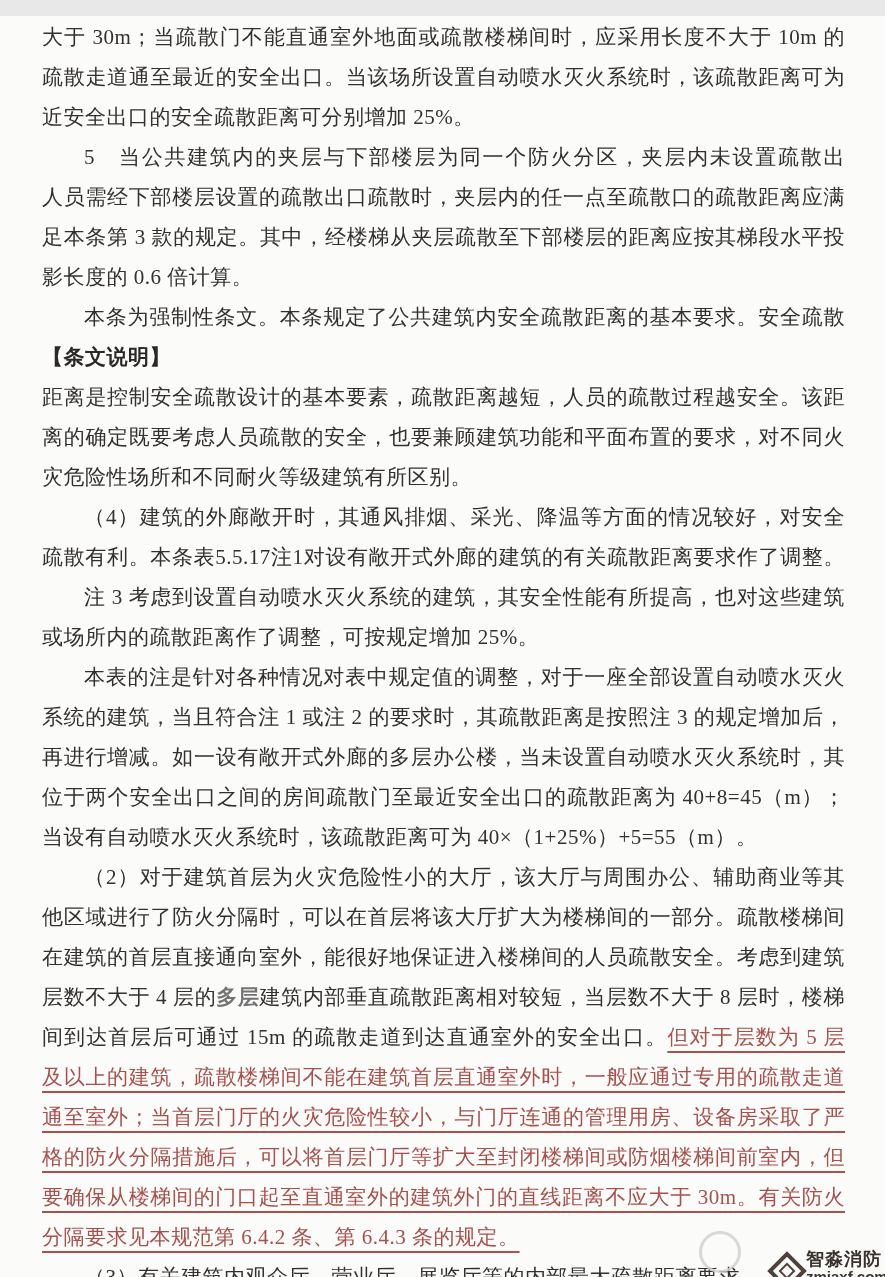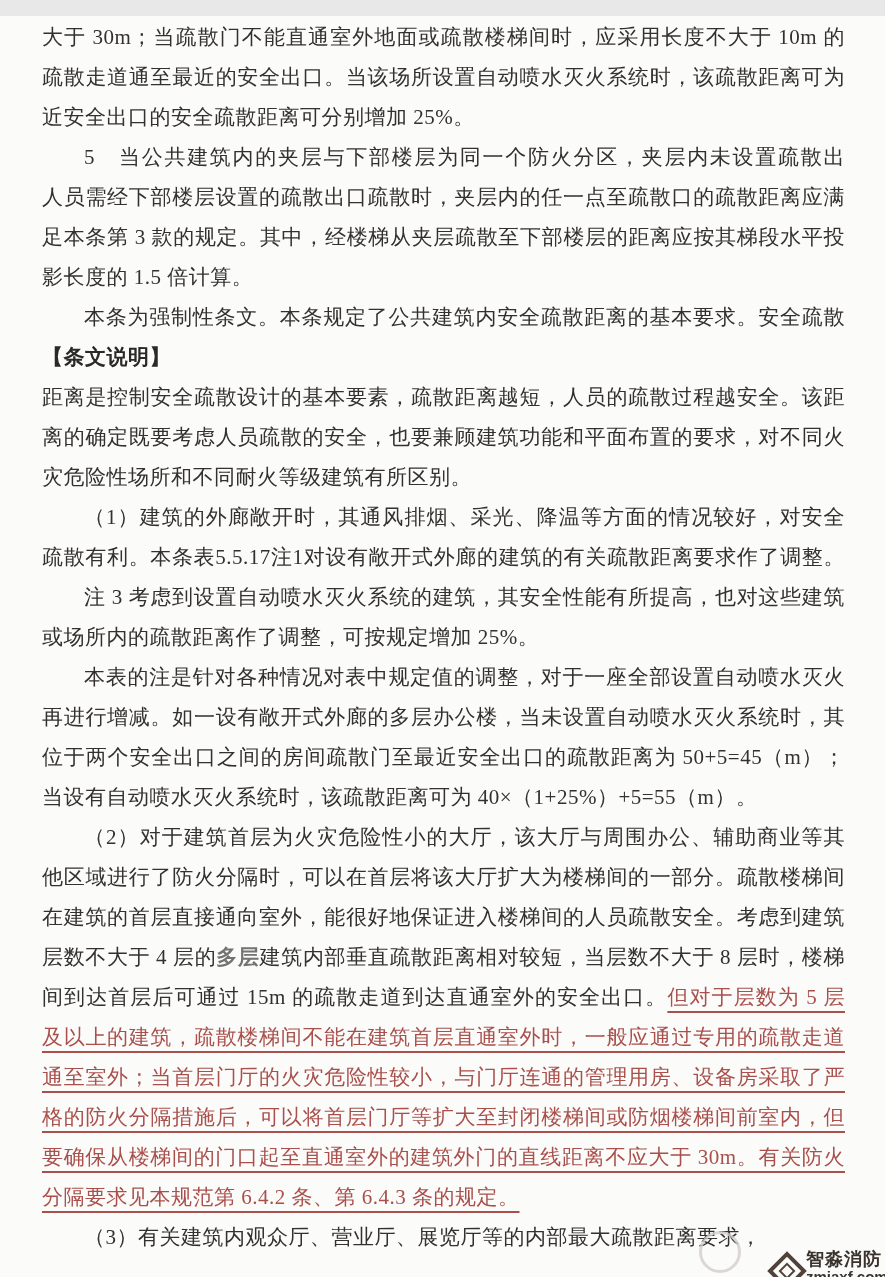--- a/index.html
+++ b/index.html
@@ -81,33 +81,34 @@
 
 <div class="page">
 
   <div class="doc" id="doc-lines">
       <div class="line just"><span class="sb">大于 30m；当疏散门不能直通室外地面或疏散楼梯间时，应采用长度不大于 10m 的</span></div>
       <div class="line just"><span class="sb">疏散走道通至最近的安全出口。当该场所设置自动喷水灭火系统时，该疏散距离可为</span></div>
       <div class="line"><span class="sb">近安全出口的安全疏散距离可分别增加 25%。</span></div>
       <div class="line just ind"><span class="sb">5　当公共建筑内的夹层与下部楼层为同一个防火分区，夹层内未设置疏散出口，</span></div>
       <div class="line just"><span class="sb">人员需经下部楼层设置的疏散出口疏散时，夹层内的任一点至疏散口的疏散距离应满</span></div>
       <div class="line just"><span class="sb">足本条第 3 款的规定。其中，经楼梯从夹层疏散至下部楼层的距离应按其梯段水平投</span></div>
-      <div class="line"><span class="sb">影长度的 1.5 倍计算。</span></div>
+      <div class="line"><span class="sb">影长度的 0.6 倍计算。</span></div>
       <div class="line just ind"><span class="sb">本条为强制性条文。本条规定了公共建筑内安全疏散距离的基本要求。安全疏散</span></div>
       <div class="line"><span class="sh">【条文说明】</span></div>
       <div class="line just"><span class="sb">距离是控制安全疏散设计的基本要素，疏散距离越短，人员的疏散过程越安全。该距</span></div>
       <div class="line just"><span class="sb">离的确定既要考虑人员疏散的安全，也要兼顾建筑功能和平面布置的要求，对不同火</span></div>
       <div class="line"><span class="sb">灾危险性场所和不同耐火等级建筑有所区别。</span></div>
-      <div class="line just ind"><span class="sb">（1）建筑的外廊敞开时，其通风排烟、采光、降温等方面的情况较好，对安全</span></div>
+      <div class="line just ind"><span class="sb">（4）建筑的外廊敞开时，其通风排烟、采光、降温等方面的情况较好，对安全</span></div>
       <div class="line just"><span class="sb">疏散有利。本条表5.5.17注1对设有敞开式外廊的建筑的有关疏散距离要求作了调整。</span></div>
       <div class="line just ind"><span class="sb">注 3 考虑到设置自动喷水灭火系统的建筑，其安全性能有所提高，也对这些建筑</span></div>
       <div class="line"><span class="sb">或场所内的疏散距离作了调整，可按规定增加 25%。</span></div>
       <div class="line just ind"><span class="sb">本表的注是针对各种情况对表中规定值的调整，对于一座全部设置自动喷水灭火</span></div>
+      <div class="line just"><span class="sb">系统的建筑，当且符合注 1 或注 2 的要求时，其疏散距离是按照注 3 的规定增加后，</span></div>
       <div class="line just"><span class="sb">再进行增减。如一设有敞开式外廊的多层办公楼，当未设置自动喷水灭火系统时，其</span></div>
-      <div class="line just"><span class="sb">位于两个安全出口之间的房间疏散门至最近安全出口的疏散距离为 50+5=45（m）；</span></div>
+      <div class="line just"><span class="sb">位于两个安全出口之间的房间疏散门至最近安全出口的疏散距离为 40+8=45（m）；</span></div>
       <div class="line"><span class="sb">当设有自动喷水灭火系统时，该疏散距离可为 40×（1+25%）+5=55（m）。</span></div>
       <div class="line just ind"><span class="sb">（2）对于建筑首层为火灾危险性小的大厅，该大厅与周围办公、辅助商业等其</span></div>
       <div class="line just"><span class="sb">他区域进行了防火分隔时，可以在首层将该大厅扩大为楼梯间的一部分。疏散楼梯间</span></div>
       <div class="line just"><span class="sb">在建筑的首层直接通向室外，能很好地保证进入楼梯间的人员疏散安全。考虑到建筑</span></div>
       <div class="line just"><span class="sb">层数不大于 4 层的</span><span class="sr">多层</span><span class="sb">建筑内部垂直疏散距离相对较短，当层数不大于 8 层时，楼梯</span></div>
       <div class="line just"><span class="sb">间到达首层后可通过 15m 的疏散走道到达直通室外的安全出口。</span><span class="su">但对于层数为 5 层</span></div>
       <div class="line just"><span class="su">及以上的建筑，疏散楼梯间不能在建筑首层直通室外时，一般应通过专用的疏散走道</span></div>
       <div class="line just"><span class="su">通至室外；当首层门厅的火灾危险性较小，与门厅连通的管理用房、设备房采取了严</span></div>
       <div class="line just"><span class="su">格的防火分隔措施后，可以将首层门厅等扩大至封闭楼梯间或防烟楼梯间前室内，但</span></div>
       <div class="line just"><span class="su">要确保从楼梯间的门口起至直通室外的建筑外门的直线距离不应大于 30m。有关防火</span></div>

